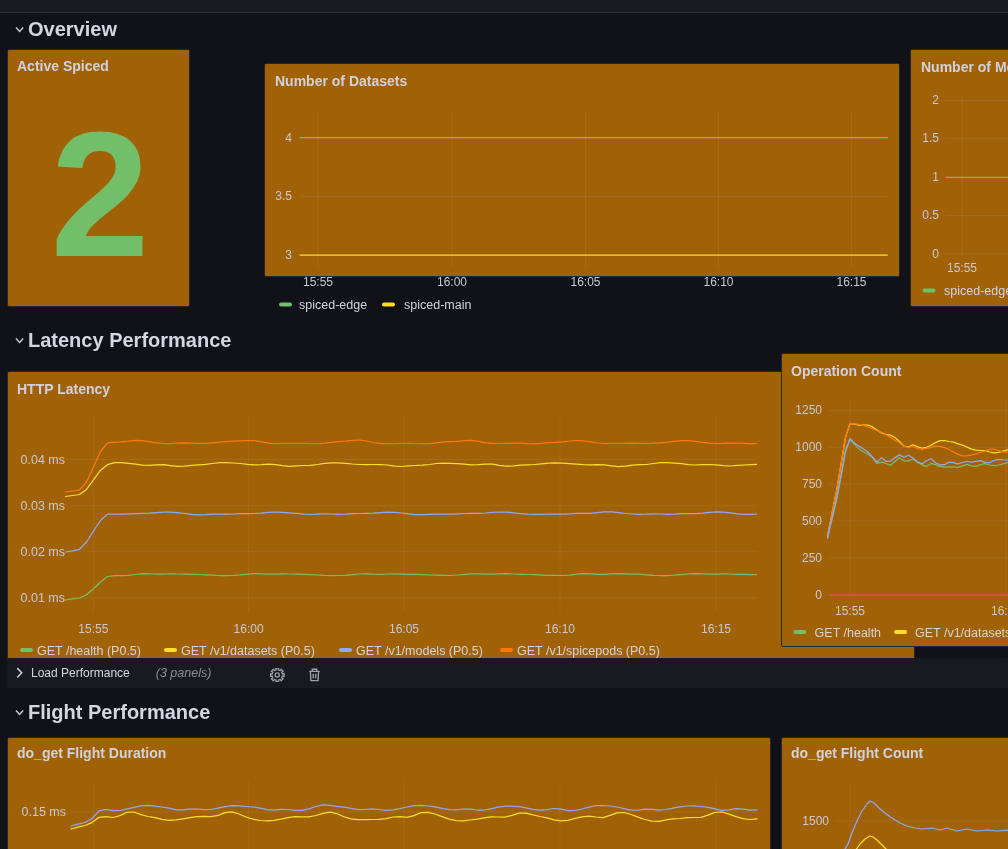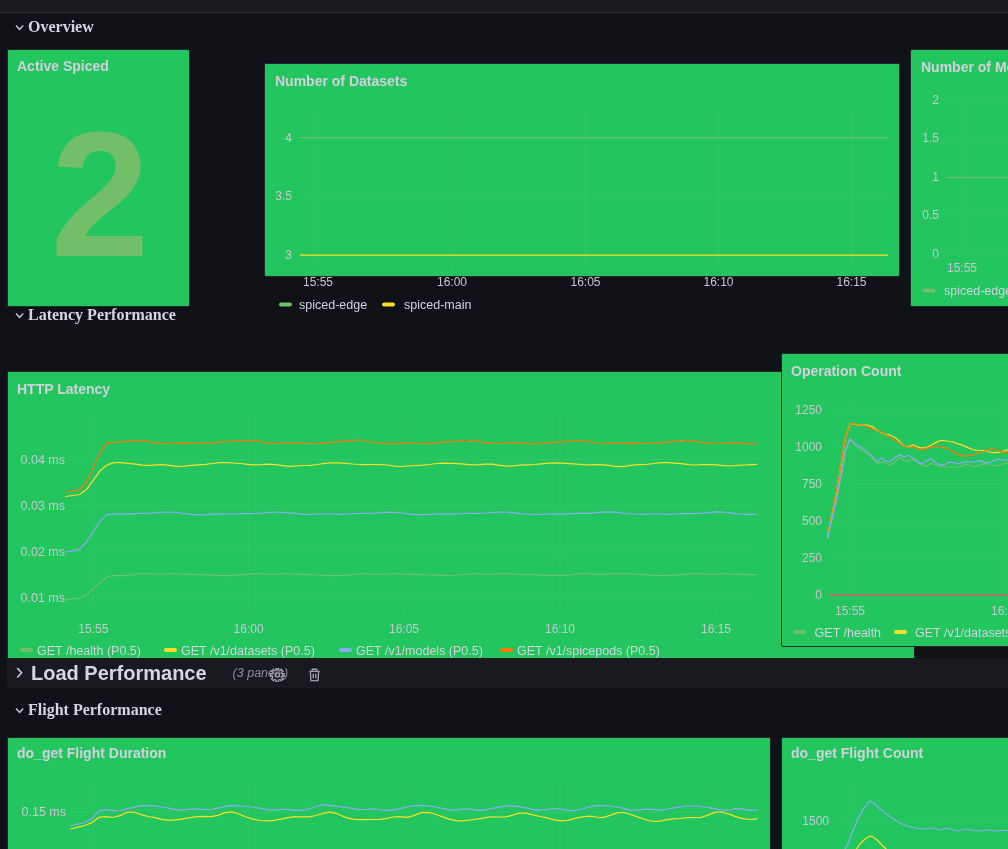--- a/index.html
+++ b/index.html
@@ -1,16 +1,16 @@
 <!DOCTYPE html>
 <html><head><meta charset="utf-8"><style>
 html,body{margin:0;padding:0;background:#111217;width:1008px;height:849px;overflow:hidden;}
 body{font-family:"Liberation Sans",sans-serif;position:relative;}
-.panel{position:absolute;background:#22c55e;border:1px solid #24272d;border-radius:2px;box-sizing:border-box;}
-.sect{position:absolute;display:flex;align-items:center;color:#d5d6e0;font-size:16px;font-weight:700;font-family:Liberation Serif, serif;}
+.panel{position:absolute;background:#a16207;border:1px solid #24272d;border-radius:2px;box-sizing:border-box;}
+.sect{position:absolute;display:flex;align-items:center;color:#d5d6e0;font-size:20px;font-weight:700;}
 .strip{position:absolute;background:#191a1f;}
 </style></head><body>
 <div style="position:absolute;left:0;top:0;width:1008px;height:12px;background:#1a1b20;border-bottom:1px solid #2b2c32"></div>
 <div class="sect" style="left:15px;top:18px">
     <svg width="9" height="7" viewBox="-1 -1 9 7" style="margin-right:4px">
       <path d="M0,0.5 l3.6,4 l3.6,-4" fill="none" stroke="#c6c7d1" stroke-width="1.5"></path>
     </svg>
     <span>Overview</span>
   </div>
 <div class="panel" style="left:7px;top:49px;width:183px;height:258px"><svg width="183" height="258" viewBox="0 0 183 258" font-family="Liberation Sans, sans-serif">
@@ -53,21 +53,21 @@
       <line x1="34.6" y1="165.4" x2="290.0" y2="165.4" stroke="rgba(204,204,220,0.085)" stroke-width="1"></line>
       <text x="28.0" y="169.4" font-size="12" fill="#c7c8d2" text-anchor="end" font-weight="400">0.5</text>
       <line x1="34.6" y1="204.0" x2="290.0" y2="204.0" stroke="rgba(204,204,220,0.085)" stroke-width="1"></line>
       <text x="28.0" y="208.0" font-size="12" fill="#c7c8d2" text-anchor="end" font-weight="400">0</text>
       <line x1="51.0" y1="47.7" x2="51.0" y2="204.0" stroke="rgba(204,204,220,0.085)" stroke-width="1"></line>
       <text x="51.0" y="222.0" font-size="12" fill="#c7c8d2" text-anchor="middle" font-weight="400">15:55</text>
       <line x1="34.6" y1="127.4" x2="290.0" y2="127.4" stroke="#73bf69" stroke-width="1.25"></line>
       <rect x="11.5" y="238.5" width="13" height="4" rx="2" fill="#73bf69"></rect>
       <text x="33.0" y="245.0" font-size="12.5" fill="#d2d3dd" text-anchor="start" font-weight="400">spiced-edge</text>
     </svg></div>
-<div class="sect" style="left:15px;top:306px">
+<div class="sect" style="left:15px;top:329px">
     <svg width="9" height="7" viewBox="-1 -1 9 7" style="margin-right:4px">
       <path d="M0,0.5 l3.6,4 l3.6,-4" fill="none" stroke="#c6c7d1" stroke-width="1.5"></path>
     </svg>
     <span>Latency Performance</span>
   </div>
 <div class="panel" style="left:7px;top:371px;width:908px;height:294px"><svg width="764" height="294" viewBox="0 0 764 294" font-family="Liberation Sans, sans-serif">
       <text x="9.0" y="22.0" font-size="14" fill="#d0d1dc" text-anchor="start" font-weight="700">HTTP Latency</text>
       <line x1="57.5" y1="87.5" x2="748.5" y2="87.5" stroke="rgba(204,204,220,0.085)" stroke-width="1"></line>
       <text x="57.0" y="91.5" font-size="12.5" fill="#c7c8d2" text-anchor="end" font-weight="400">0.04 ms</text>
       <line x1="57.5" y1="133.7" x2="748.5" y2="133.7" stroke="rgba(204,204,220,0.085)" stroke-width="1"></line>
@@ -125,21 +125,21 @@
       <rect x="11.4" y="276.0" width="13" height="4" rx="2" fill="#73bf69"></rect>
       <text x="32.6" y="282.5" font-size="12.5" fill="#d2d3dd" text-anchor="start" font-weight="400">GET /health</text>
       <rect x="112.0" y="276.0" width="13" height="4" rx="2" fill="#fade2a"></rect>
       <text x="133.0" y="282.5" font-size="12.5" fill="#d2d3dd" text-anchor="start" font-weight="400">GET /v1/datasets</text>
     </svg></div>
 <div class="strip" style="left:7px;top:658px;width:1001px;height:30px;border-radius:2px"></div>
 <div style="position:absolute;left:15px;top:658px;height:30px;display:flex;align-items:center;color:#d5d6e0">
 <svg width="10" height="12" viewBox="-1 -1 8 11" style="margin-right:6px">
       <path d="M0.5,0 l4,4.3 l-4,4.3" fill="none" stroke="#c6c7d1" stroke-width="1.5"></path>
     </svg>
-<span style="font-size:20px;font-weight:700">Load Performance</span>
+<span style="font-size:12px;font-weight:400">Load Performance</span>
 <span style="font-size:12.5px;font-style:italic;color:#8b8c96;margin-left:26px">(3 panels)</span>
 </div>
 <svg style="position:absolute;left:270px;top:668px" width="15" height="14" viewBox="0.25 0.5 15 14">
     <path fill="none" stroke="#9fa0aa" stroke-width="1.3" d="M6.40,2.32 L6.11,0.64 L8.89,0.64 L8.60,2.32 L10.38,3.05 L11.37,1.67 L13.33,3.63 L11.95,4.62 L12.68,6.40 L14.36,6.11 L14.36,8.89 L12.68,8.60 L11.95,10.38 L13.33,11.37 L11.37,13.33 L10.38,11.95 L8.60,12.68 L8.89,14.36 L6.11,14.36 L6.40,12.68 L4.62,11.95 L3.63,13.33 L1.67,11.37 L3.05,10.38 L2.32,8.60 L0.64,8.89 L0.64,6.11 L2.32,6.40 L3.05,4.62 L1.67,3.63 L3.63,1.67 L4.62,3.05 Z"></path>
     <circle cx="7.5" cy="7.5" r="2.1" fill="none" stroke="#9fa0aa" stroke-width="1.3"></circle>
   </svg>
 <svg style="position:absolute;left:308px;top:668px" width="13" height="14" viewBox="0 0 11.5 13.5">
     <path fill="none" stroke="#9fa0aa" stroke-width="1.3" d="M0.7,3.2 L10.8,3.2 M3.6,3 L3.6,1.2 L7.9,1.2 L7.9,3 M1.8,3.4 L2.3,12.2 L9.2,12.2 L9.7,3.4 M4.5,5.6 L4.6,10 M7,5.6 L6.9,10"></path>
   </svg>
 <div class="sect" style="left:15px;top:701px">

